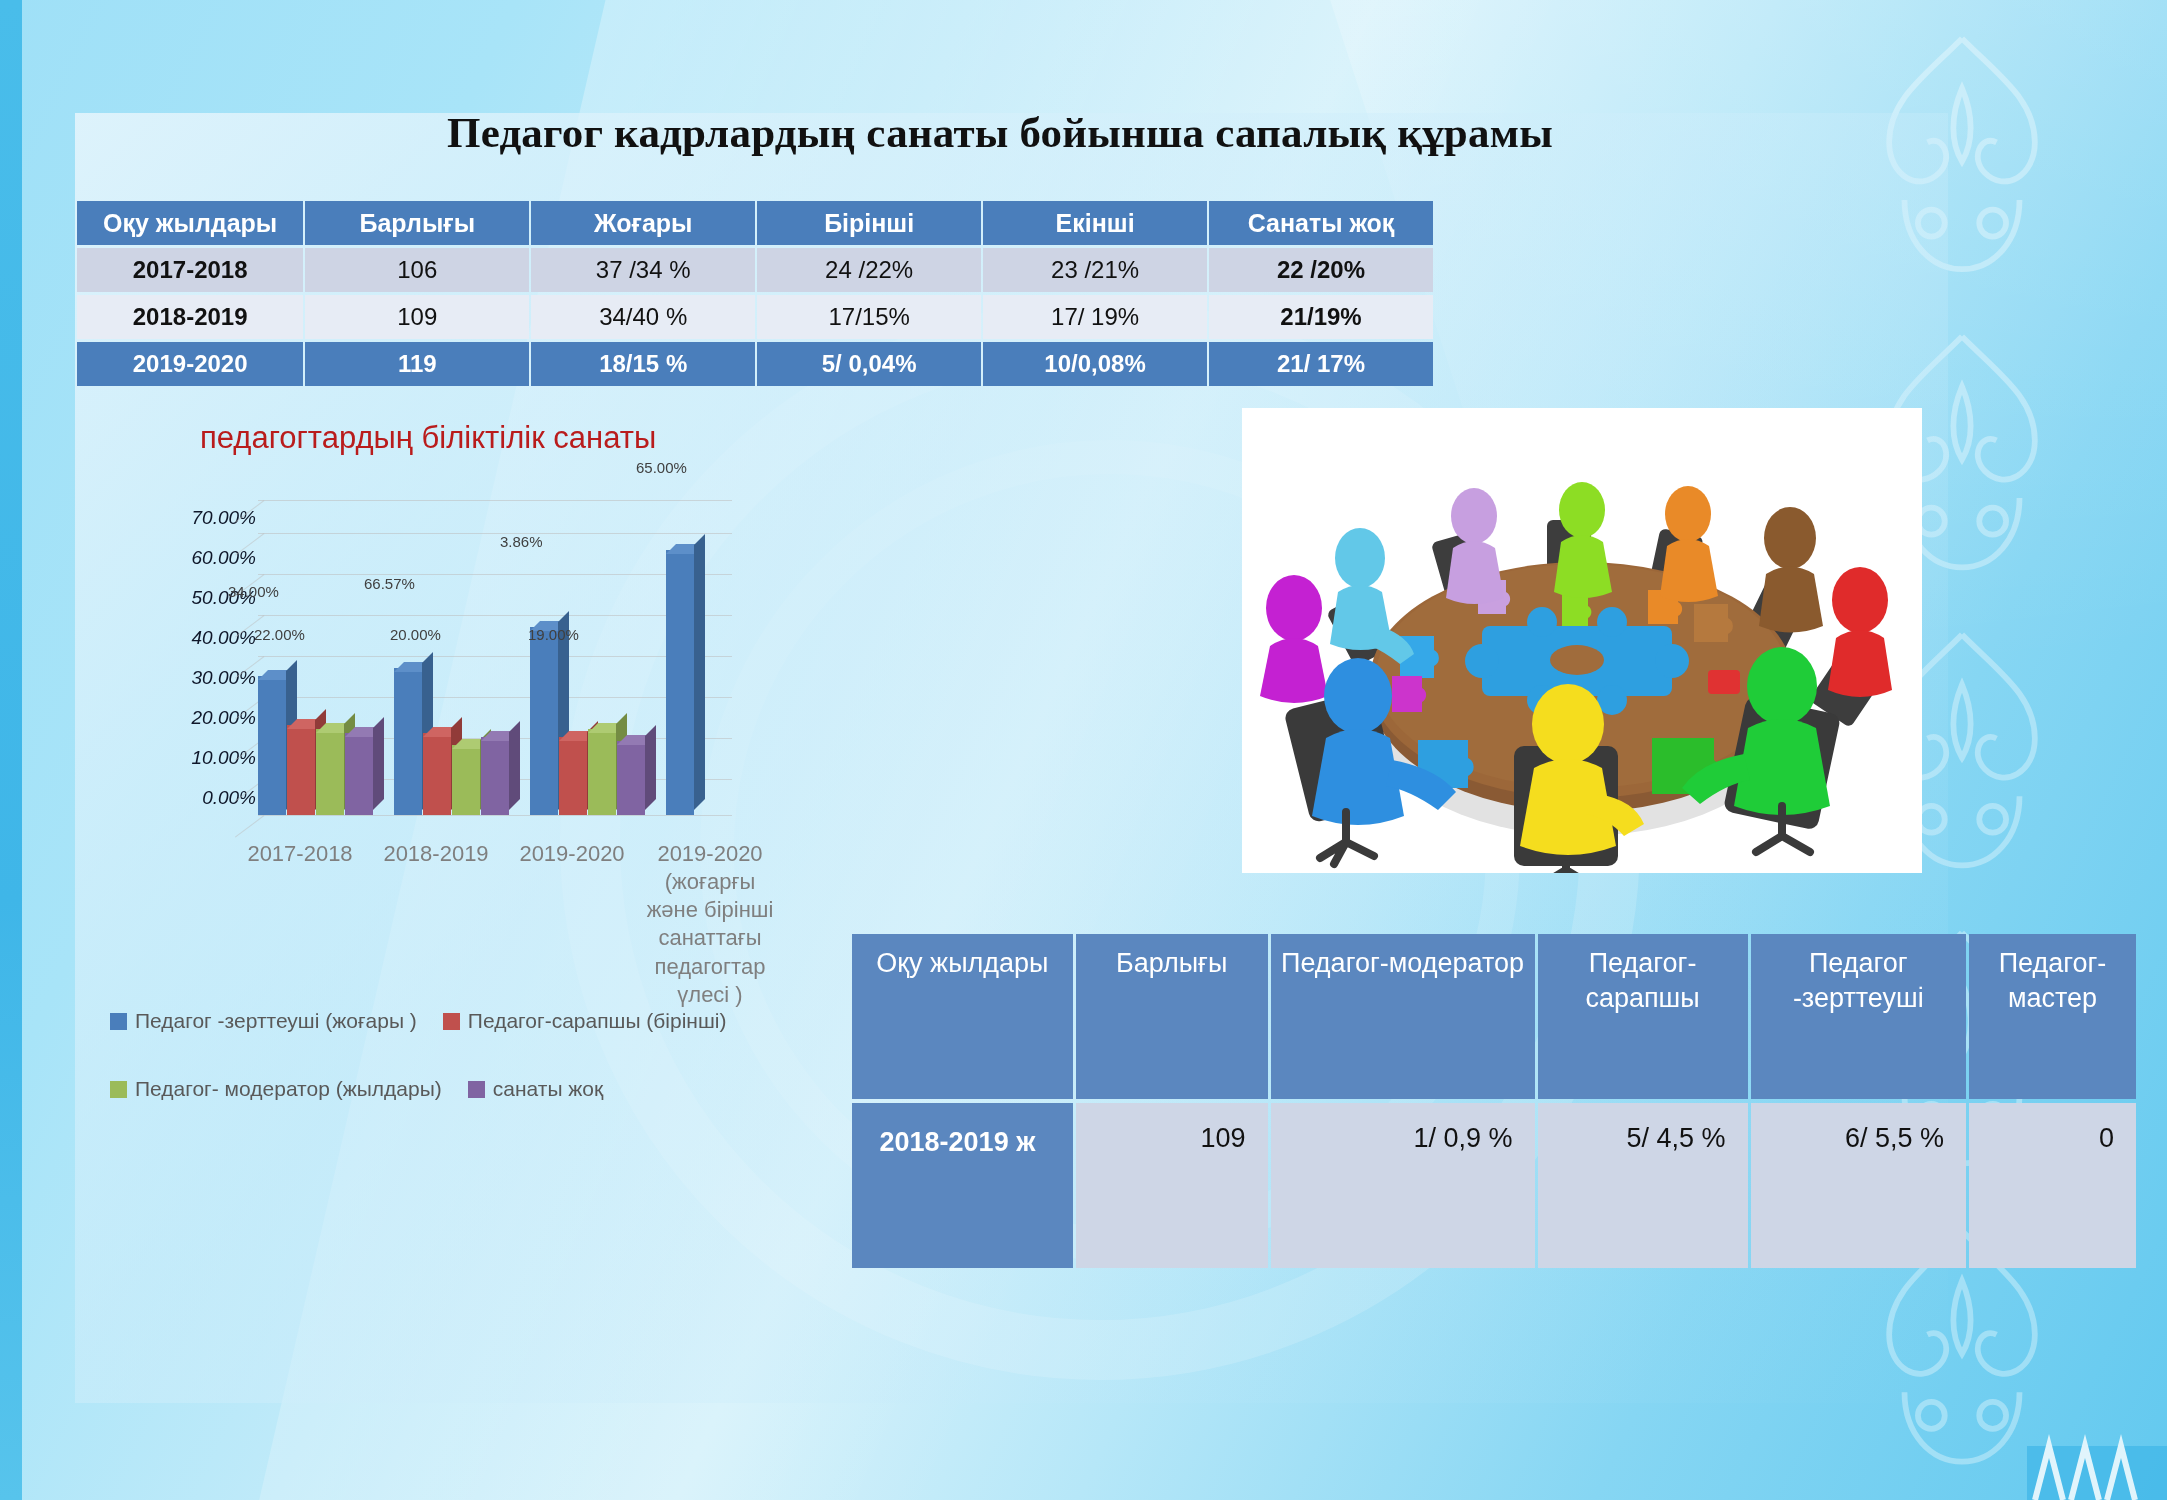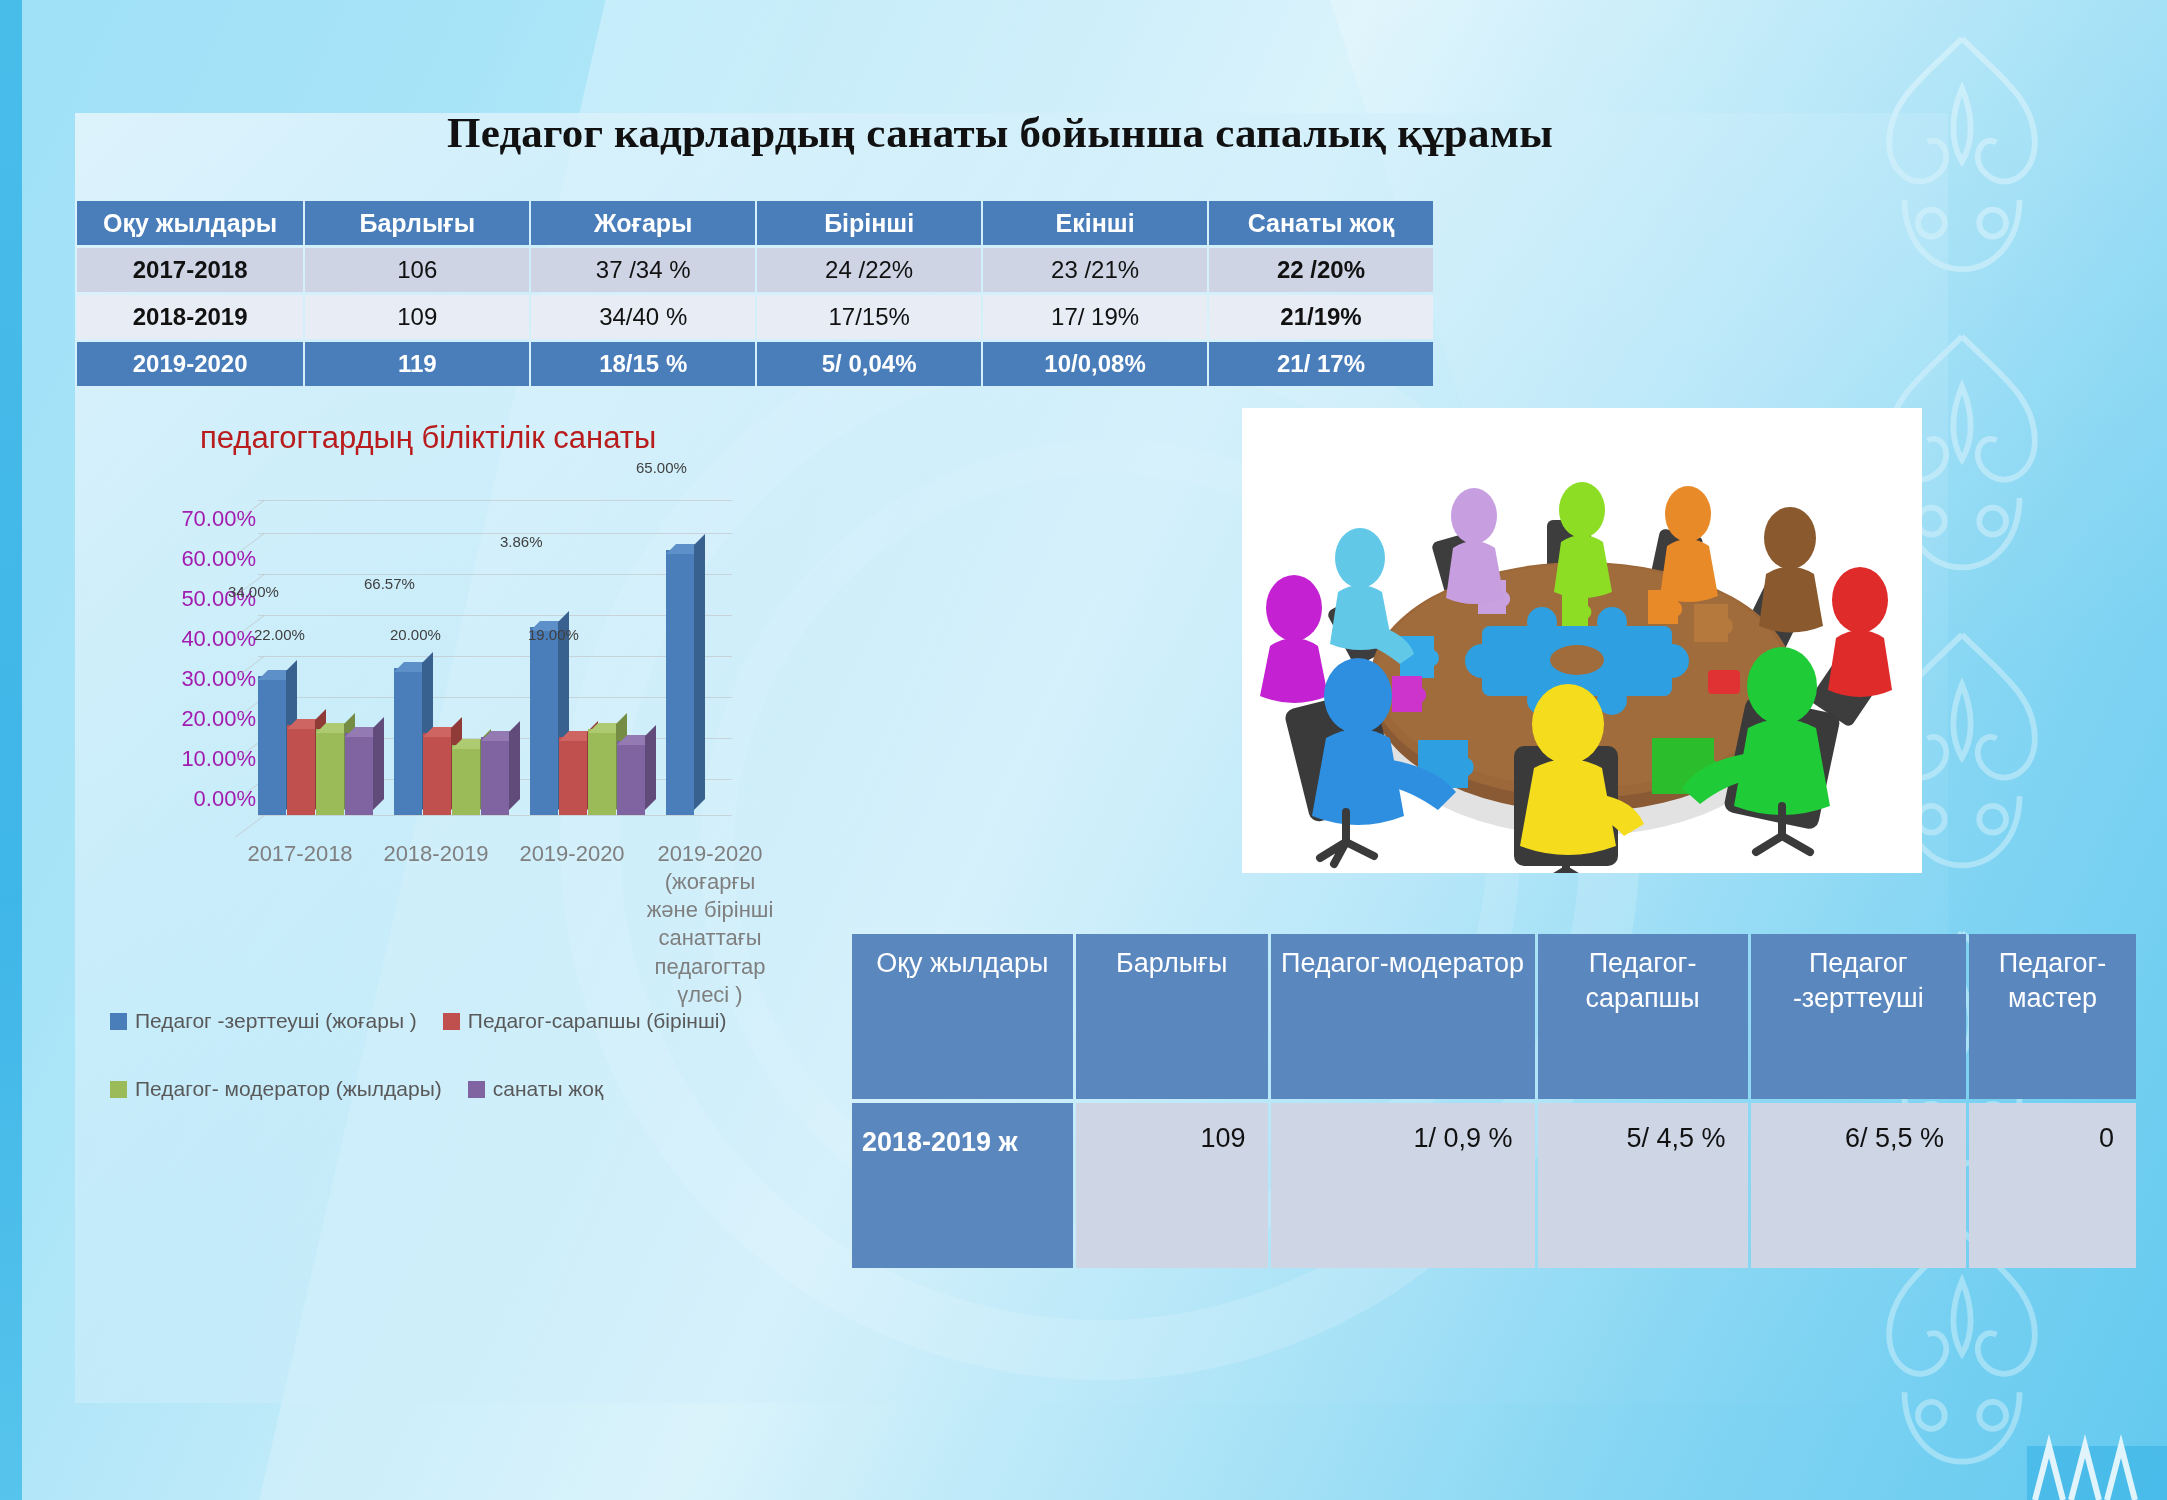--- a/index.html
+++ b/index.html
@@ -115,22 +115,22 @@
     font-size: 31px; color: #b91c1c;
     font-family: "Liberation Sans", sans-serif;
   }
   #plot-area {
     position: absolute; left: 178px; top: 125px; width: 600px; height: 290px;
   }
   #y-axis-labels {
     position: absolute; left: 80px; top: 108px; width: 96px; height: 320px;
   }
   #y-axis-labels .ytick {
-    position: absolute; right: 0; font-size: 22px; color: #a21caf; line-height: 1;
-    text-align: right; white-space: nowrap;
+    position: absolute; right: 0; font-size: 19px; color: #0f172a; line-height: 1;
+    text-align: right; white-space: nowrap; font-style: italic;
   }
   .gridline {
     position: absolute; left: 0; height: 1px;
     background: rgba(190,190,190,.55);
     transform-origin: left center;
   }
   .grid-skew { position: absolute; left: -30px; width: 36px; height: 1px;
     background: rgba(190,190,190,.5); transform-origin: right center; transform: rotate(-37deg); }
 
   .bargroup { position: absolute; bottom: 0; height: 100%; }
@@ -171,21 +171,21 @@
     border-spacing: 3px 4px;
     font-size: 27px;
   }
   #bottom-table thead th {
     background: #5b87bf; color: #fff; font-weight: normal;
     vertical-align: top; text-align: center; padding: 12px 10px 0 10px;
     height: 165px; line-height: 1.28;
   }
   #bottom-table td.yearcell {
     background: #5b87bf; color: #fff; font-weight: bold;
-    text-align: left; padding: 16px 20px 12px 10px; vertical-align: top;
+    text-align: center; padding: 16px 20px 12px 10px; vertical-align: top;
     line-height: 1.75;
   }
   #bottom-table tbody td {
     vertical-align: top; text-align: right;
     padding: 16px 22px 0 10px; line-height: 1.45; color: #111;
     height: 165px;
   }
   #bottom-table tr.brow-a td.datacell { background: #ced6e6; }
   #bottom-table tr.brow-b td.datacell { background: #e9edf5; }
   #bottom-table col.b0 { width: 205px; }

